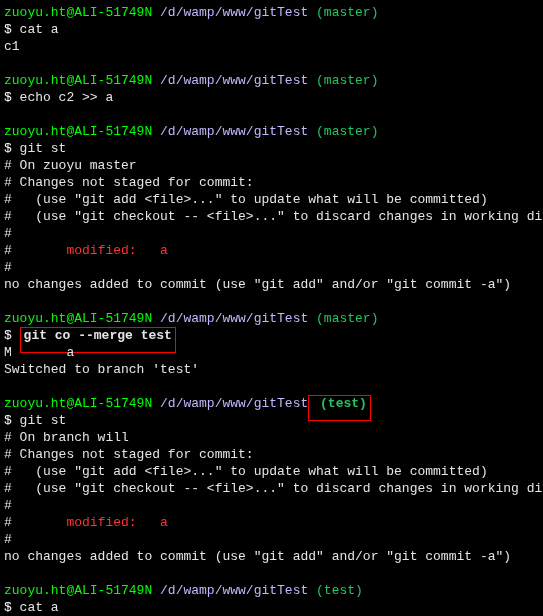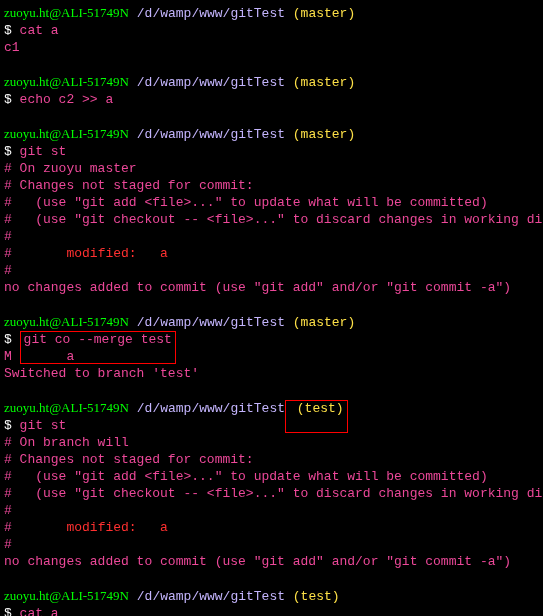--- a/index.html
+++ b/index.html
@@ -9,29 +9,30 @@
     font-family: "Courier New", monospace;
     font-size: 13px;
     line-height: 17px;
     color: #ffffff;
     width: 543px;
     box-sizing: border-box;
   }
   .line {
     white-space: pre;
   }
-  .user { color: #00ff00; font-family: Liberation Serif, serif; }
+  .user { color: #00ff00; }
   .path { color: #c4b5fd; }
-  .branch { color: #fde047; }
+  .branch { color: #22c55e; }
   .prompt { color: #ffffff; }
-  .output { color: #ec4899; }
+  .output { color: #e5e5e5; }
   .comment-red { color: #ff3030; }
   .box-inline {
     border: 1px solid #ff0000;
-    padding: 0px 3px 16px 3px;
+    padding: 0px 3px 9px 3px;
+    font-weight: bold;
   }
 </style>
 </head>
 <body>
 
 <div class="line"><span class="user">zuoyu.ht@ALI-51749N</span><span class="path"> /d/wamp/www/gitTest</span><span class="branch"> (master)</span></div>
 <div class="line"><span class="prompt">$ </span><span class="output">cat a</span></div>
 <div class="line output">c1</div>
 <div class="line">&nbsp;</div>
 

